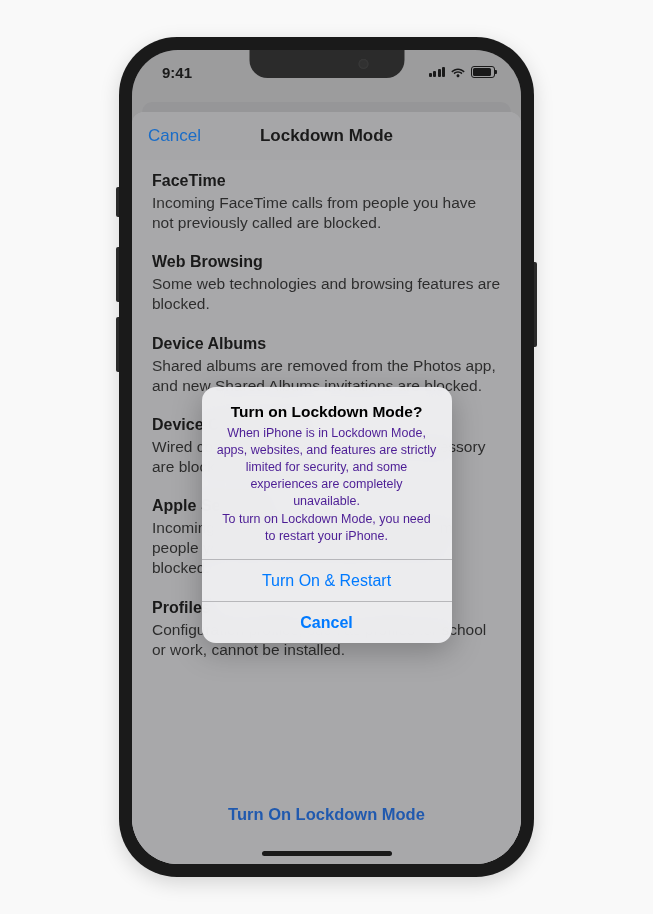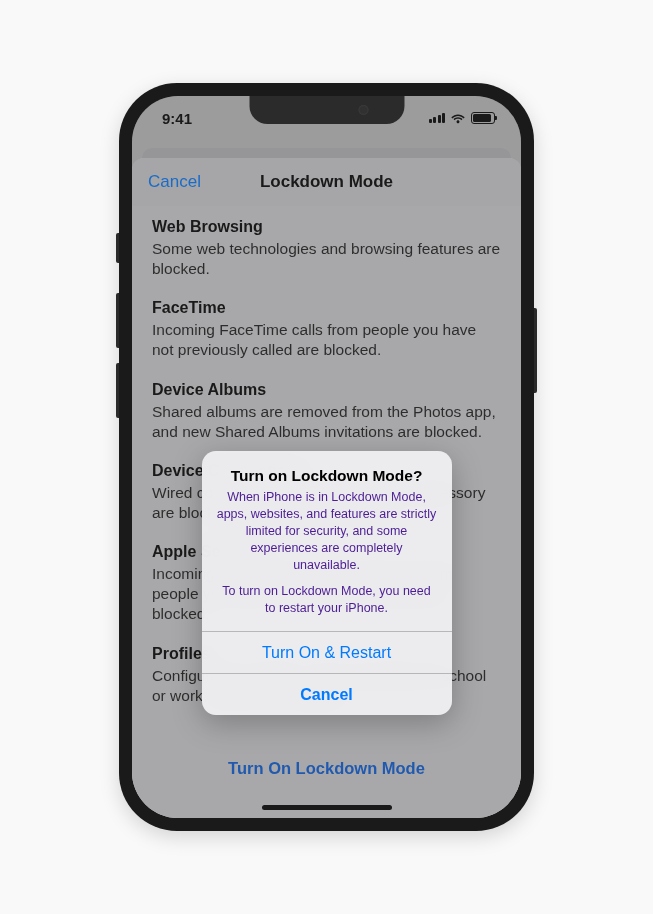--- a/index.html
+++ b/index.html
@@ -7,21 +7,21 @@
       width: 653px;
       height: 914px;
       background: #f9f9f9;
       display: flex;
       align-items: center;
       justify-content: center;
       font-family: -apple-system, BlinkMacSystemFont, "Helvetica Neue", sans-serif;
     }
     .phone-frame {
       width: 415px;
-      height: 748px;
+      height: 840px;
       background: #1a1a1a;
       border-radius: 58px;
       padding: 13px;
       position: relative;
       box-shadow: 0 6px 20px rgba(0,0,0,0.15);
     }
     .side-button-left-1 { position: absolute; left: -3px; top: 150px; width: 3px; height: 30px; background: #2a2a2a; border-radius: 2px 0 0 2px; }
     .side-button-left-2 { position: absolute; left: -3px; top: 210px; width: 3px; height: 55px; background: #2a2a2a; border-radius: 2px 0 0 2px; }
     .side-button-left-3 { position: absolute; left: -3px; top: 280px; width: 3px; height: 55px; background: #2a2a2a; border-radius: 2px 0 0 2px; }
     .side-button-right { position: absolute; right: -3px; top: 225px; width: 3px; height: 85px; background: #2a2a2a; border-radius: 0 2px 2px 0; }
@@ -148,35 +148,35 @@
       position: absolute;
       inset: 0;
       background: rgba(80,80,82,0.32);
       z-index: 200;
       pointer-events: none;
     }
 
     
     .alert {
       position: absolute;
-      top: 355px;
+      top: 337px;
       left: 50%;
       transform: translateX(-50%);
       width: 250px;
       background: rgba(238,238,240,0.96);
       border-radius: 14px;
       z-index: 300;
       backdrop-filter: blur(10px);
       overflow: hidden;
       box-shadow: 0 8px 30px rgba(0,0,0,0.25);
     }
     .alert-body { padding: 16px 14px 14px 14px; text-align: center; }
     .alert-title { font-weight: 600; font-size: 15.5px; margin-bottom: 4px; color: #000;}
     .alert-msg { font-size: 12.5px; line-height: 1.35; color: #4c1d95; }
-    .alert-msg p + p { margin-top: 10px; }
+    .alert-msg p + p { margin-top: 2px; }
     .alert-btn {
       border-top: 0.5px solid rgba(60,60,67,0.3);
       height: 42px;
       display: flex;
       align-items: center;
       justify-content: center;
       color: #007aff;
       font-size: 16px;
     }
     .alert-btn.primary { font-weight: 400; }
@@ -215,26 +215,26 @@
     <div class="back-layer"></div>
 
     <div class="sheet">
       <div class="nav-bar">
         <div class="nav-cancel">Cancel</div>
         <div class="nav-title">Lockdown Mode</div>
       </div>
 
       <div class="content">
         <div class="section">
+          <div class="section-title">FaceTime</div>
+          <div class="section-body">Incoming FaceTime calls from people you have not previously called are blocked.</div>
+        </div>
+        <div class="section">
           <div class="section-title">Web Browsing</div>
           <div class="section-body">Some web technologies and browsing features are blocked.</div>
-        </div>
-        <div class="section">
-          <div class="section-title">FaceTime</div>
-          <div class="section-body">Incoming FaceTime calls from people you have not previously called are blocked.</div>
         </div>
         <div class="section">
           <div class="section-title">Device Albums</div>
           <div class="section-body">Shared albums are removed from the Photos app, and new Shared Albums invitations are blocked.</div>
         </div>
         <div class="section">
           <div class="section-title">Device Connections</div>
           <div class="section-body">Wired connections with a computer or accessory are blocked when iPhone is locked.</div>
         </div>
         <div class="section">

